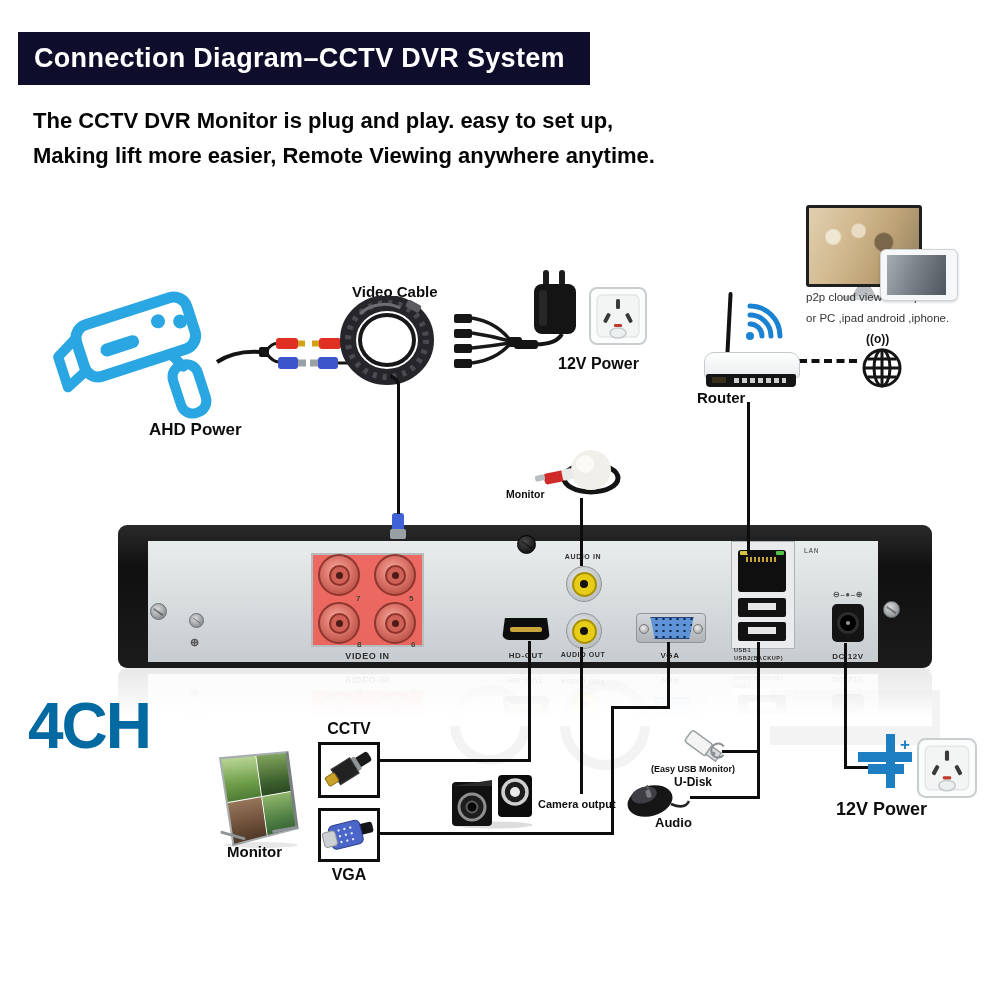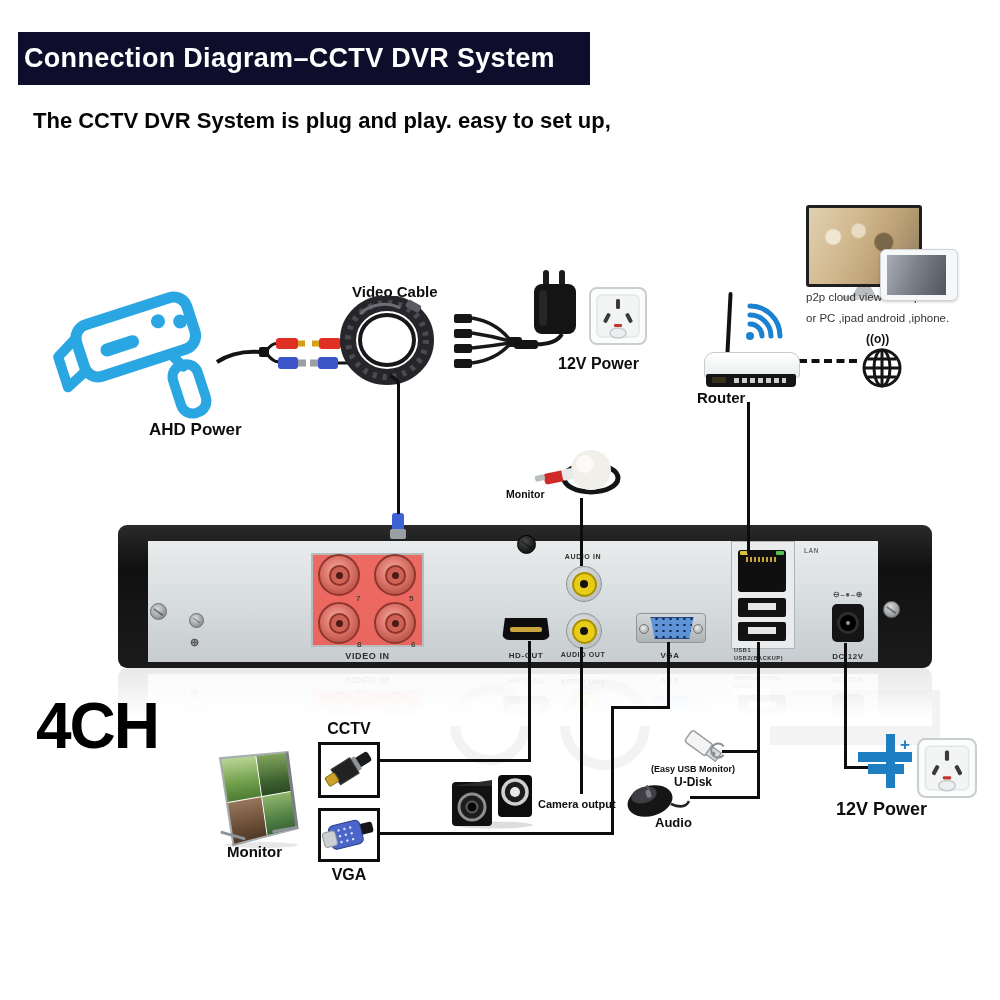--- a/index.html
+++ b/index.html
@@ -3,21 +3,21 @@
 <meta charset="utf-8">
 <style>
   html,body{margin:0;padding:0;background:#fff;}
   .stage{position:relative;width:1000px;height:1000px;background:#fff;overflow:hidden;
          font-family:"Liberation Sans",sans-serif;color:#111;}
   .abs{position:absolute;}
   .lbl{position:absolute;font-weight:bold;color:#0d0d0d;line-height:1;white-space:nowrap;}
   .ctr{text-align:center;}
   
   .banner{left:18px;top:32px;width:572px;height:53px;background:#0e0e2c;
-          display:flex;align-items:center;padding-left:6px;box-sizing:border-box;z-index:6;}
+          display:flex;align-items:center;padding-left:16px;box-sizing:border-box;z-index:6;}
   .banner-title{color:#fff;font-weight:bold;font-size:27px;letter-spacing:.3px;}
   .subtitle{position:absolute;left:33px;font-size:22px;font-weight:bold;color:#050505;z-index:6;}
   
   .wire{position:absolute;background:#0d0d0d;z-index:5;}
   .wire-dashed{position:absolute;border-top:4px dashed #111;z-index:5;}
   
   .dvr{left:118px;top:525px;width:814px;height:143px;z-index:4;}
   .dvr-frame{left:0;top:0;width:814px;height:143px;background:linear-gradient(#2a2a2a,#101010 30%,#1b1b1b);border-radius:9px;}
   .dvr-panel{left:30px;top:16px;width:730px;height:121px;background:linear-gradient(#e8ecec,#d6dbdd 55%,#c6cccf);}
   .screw{position:absolute;border-radius:50%;}
@@ -115,21 +115,22 @@
 
 <div class="stage">
 
   <div class="ghost ghost-c" style="left:450px;top:685px;width:60px;height:60px;"></div>
   <div class="ghost ghost-c" style="left:560px;top:680px;width:70px;height:70px;"></div>
   <div class="ghost" style="left:770px;top:690px;width:170px;height:55px;background:#333;"></div>
 
   <div class="abs banner">
     <span class="banner-title">Connection Diagram–CCTV DVR System</span>
   </div>
-  <div class="subtitle" style="top:108px;">The CCTV DVR System is plug and play. easy to set up,</div>
+  <div class="subtitle" style="top:108px;">The CCTV DVR Monitor is plug and play. easy to set up,</div>
+  <div class="subtitle" style="top:143px;">Making lift more easier, Remote Viewing anywhere anytime.</div>
 
   <div class="wire" style="left:397px;top:382px;width:3px;height:132px;"></div>
   <div class="wire" style="left:747px;top:402px;width:3px;height:152px;"></div>
   <div class="wire" style="left:580px;top:498px;width:3px;height:68px;"></div>
   <div class="wire" style="left:528px;top:641px;width:3px;height:121px;"></div>
   <div class="wire" style="left:380px;top:759px;width:151px;height:3px;"></div>
   <div class="wire" style="left:580px;top:647px;width:3px;height:147px;"></div>
   <div class="wire" style="left:667px;top:642px;width:3px;height:67px;"></div>
   <div class="wire" style="left:611px;top:706px;width:59px;height:3px;"></div>
   <div class="wire" style="left:611px;top:706px;width:3px;height:129px;"></div>
@@ -444,21 +445,21 @@
     <div class="panel-lbl ctr" style="left:702px;top:66px;width:56px;font-size:8px;color:#555;">⊖–●–⊕</div>
     <div class="abs dc-jack">
         <div class="dc-hole">
           <div class="dc-pin"></div>
         </div>
       </div>
     <div class="panel-lbl ctr" style="left:706px;top:128px;width:48px;font-size:8px;">DC 12V</div>
   </div>
   <div class="abs refl-fade"></div>
 
-  <div class="lbl" style="left:36px;top:694px;font-size:64px;color:#000000;letter-spacing:-2px;z-index:6;">4CH</div>
+  <div class="lbl" style="left:28px;top:694px;font-size:64px;color:#0369a1;letter-spacing:-2px;z-index:6;">4CH</div>
 
   <div class="abs monitor-tv">
     <div class="monitor-screen">
       <div class="cell1"></div>
         <div class="cell2"></div>
         <div class="cell3"></div>
         <div class="cell4"></div>
     </div>
     <div class="leg" style="left:10px;top:88px;width:26px;transform:rotate(16deg);"></div>
     <div class="leg" style="left:62px;top:82px;width:26px;transform:rotate(-10deg);"></div>

